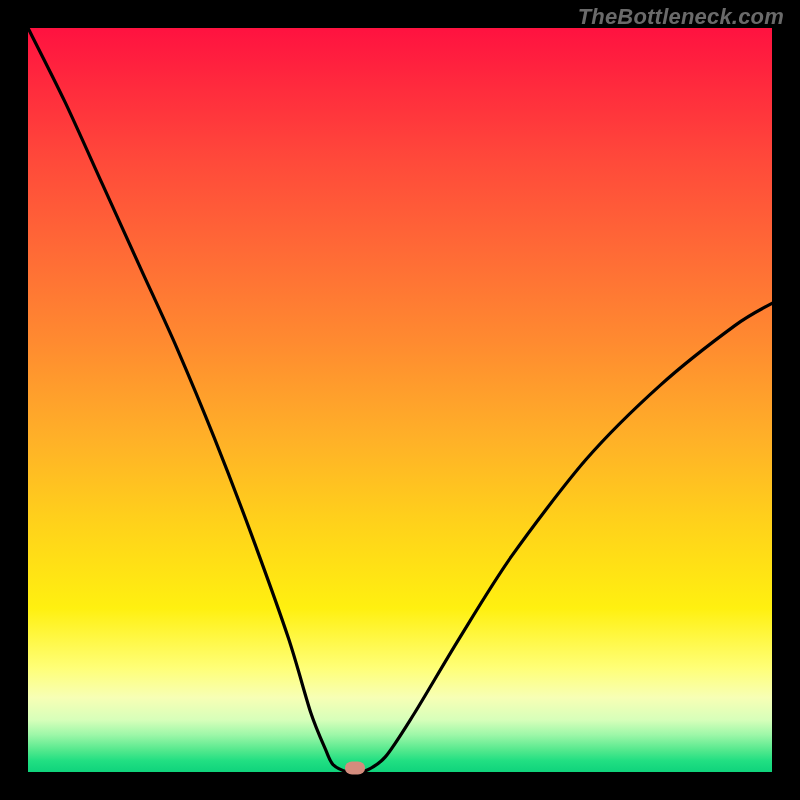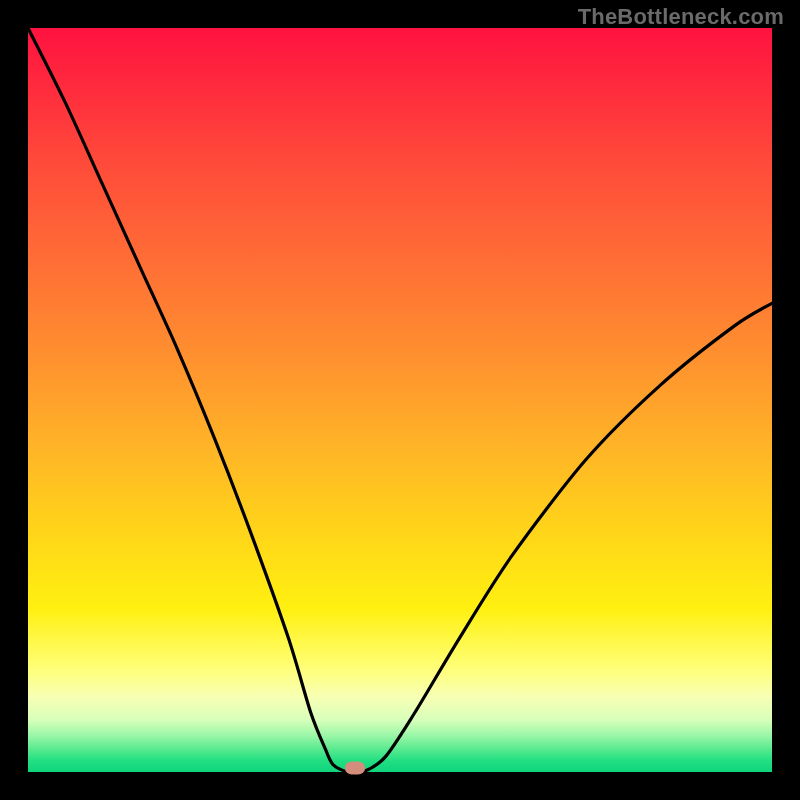--- a/index.html
+++ b/index.html
@@ -9,20 +9,21 @@
     height: 800px;
     background: #000;
     overflow: hidden;
     font-family: Arial, Helvetica, sans-serif;
   }
   .frame {
     position: relative;
     width: 800px;
     height: 800px;
     background: #000;
+    font-style: italic;
   }
   .watermark {
     position: absolute;
     top: 4px;
     right: 16px;
     color: #6a6a6a;
     font-size: 22px;
     font-weight: 600;
     letter-spacing: 0.2px;
     user-select: none;

